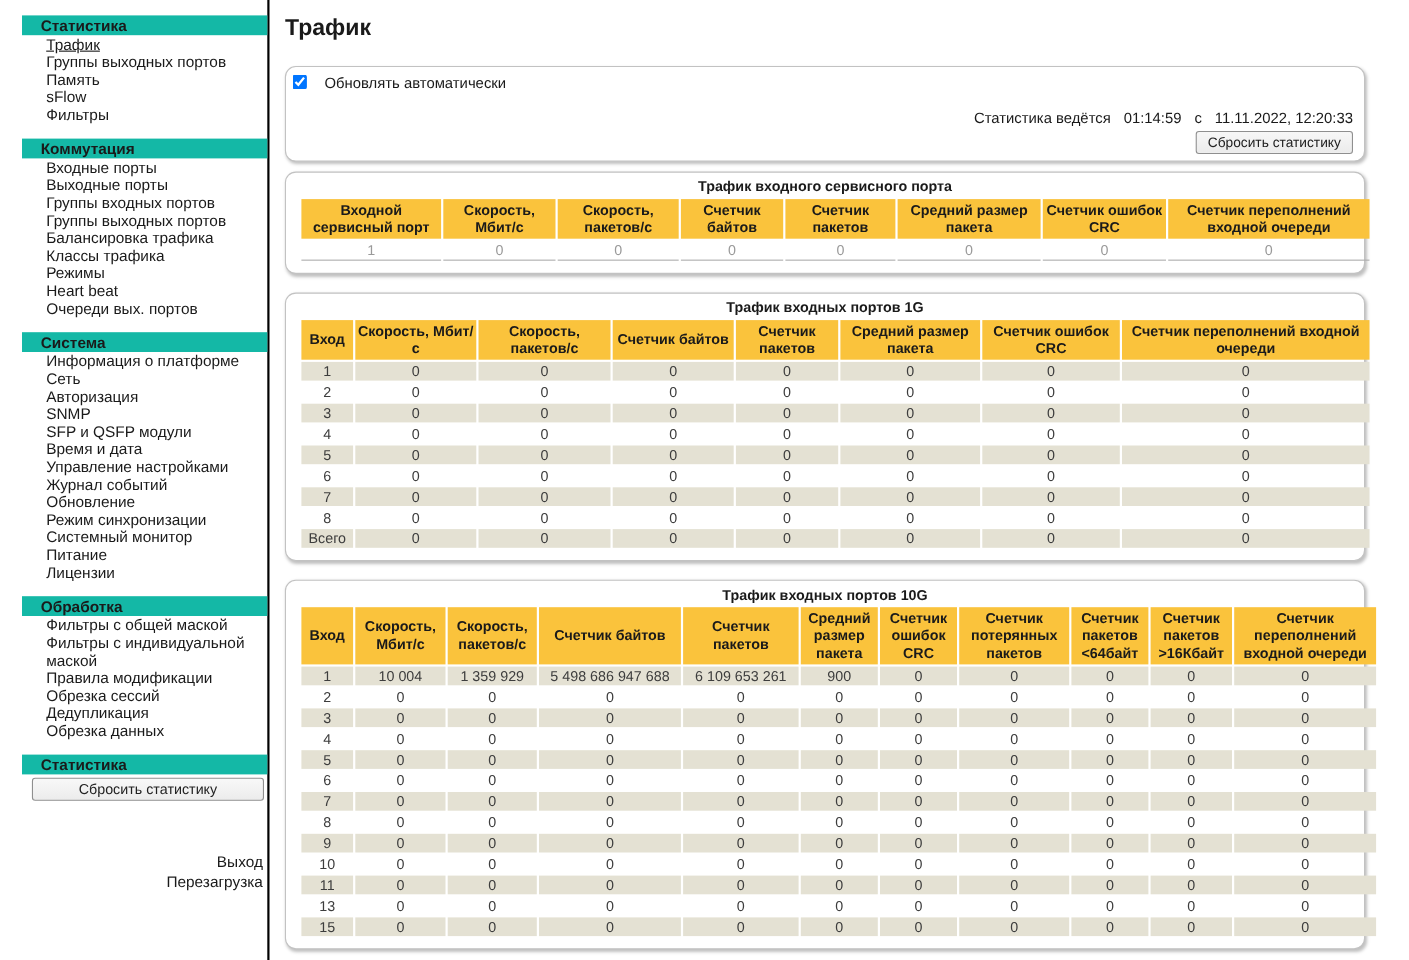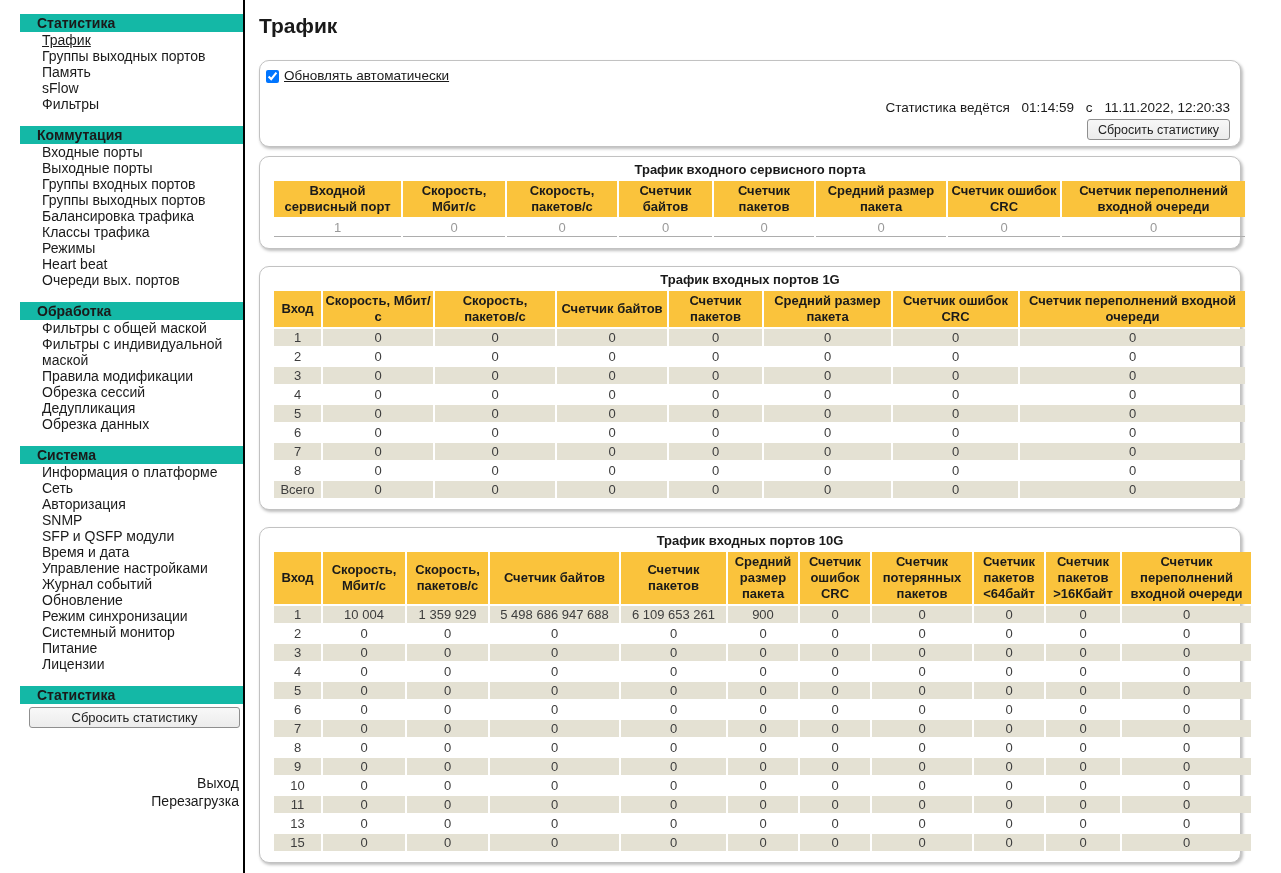--- a/index.html
+++ b/index.html
@@ -58,21 +58,21 @@
     border-radius: 10px;
     box-shadow: 1.5px 2px 3px rgba(0,0,0,0.25);
   }
 
   
   .control-panel {
     padding: 7px 10px 6px 6px;
     margin-bottom: 9px;
     display: flex; justify-content: space-between; align-items: flex-start;
   }
-  .checkbox-row { display: flex; align-items: flex-end; gap: 5px; font-size: 13.5px; cursor: pointer; text-decoration: underline; }
+  .checkbox-row { display: flex; align-items: flex-start; gap: 16px; font-size: 13.5px; cursor: pointer; }
   .checkbox-row input { margin: 0; width: 13px; height: 13px; }
   .stats-block { display: flex; flex-direction: column; align-items: flex-end; gap: 4px; }
   .stats-line { font-size: 13.5px; white-space: nowrap; margin-top: 32px; }
   .stats-line span { margin-left: 8px; }
   .stats-line span:first-child { margin-left: 0; }
   .btn {
     font-family: "Liberation Sans", sans-serif;
     font-size: 12.5px; color: #222;
     background: linear-gradient(#f7f7f7, #ebebeb);
     border: 1px solid #8f8f8f; border-radius: 3px;
@@ -127,43 +127,43 @@
           <div class="side-item">Выходные порты</div>
           <div class="side-item">Группы входных портов</div>
           <div class="side-item">Группы выходных портов</div>
           <div class="side-item">Балансировка трафика</div>
           <div class="side-item">Классы трафика</div>
           <div class="side-item">Режимы</div>
           <div class="side-item">Heart beat</div>
           <div class="side-item">Очереди вых. портов</div>
         </div>
         <div class="section">
-          <div class="section-header">Обработка</div>
-          <div class="side-item">Фильтры с общей маской</div>
-          <div class="side-item">Фильтры с индивидуальной маской</div>
-          <div class="side-item">Правила модификации</div>
-          <div class="side-item">Обрезка сессий</div>
-          <div class="side-item">Дедупликация</div>
-          <div class="side-item">Обрезка данных</div>
-        </div>
-        <div class="section">
           <div class="section-header">Система</div>
           <div class="side-item">Информация о платформе</div>
           <div class="side-item">Сеть</div>
           <div class="side-item">Авторизация</div>
           <div class="side-item">SNMP</div>
           <div class="side-item">SFP и QSFP модули</div>
           <div class="side-item">Время и дата</div>
           <div class="side-item">Управление настройками</div>
           <div class="side-item">Журнал событий</div>
           <div class="side-item">Обновление</div>
           <div class="side-item">Режим синхронизации</div>
           <div class="side-item">Системный монитор</div>
           <div class="side-item">Питание</div>
           <div class="side-item">Лицензии</div>
+        </div>
+        <div class="section">
+          <div class="section-header">Обработка</div>
+          <div class="side-item">Фильтры с общей маской</div>
+          <div class="side-item">Фильтры с индивидуальной маской</div>
+          <div class="side-item">Правила модификации</div>
+          <div class="side-item">Обрезка сессий</div>
+          <div class="side-item">Дедупликация</div>
+          <div class="side-item">Обрезка данных</div>
         </div>
         <div class="section">
           <div class="section-header">Статистика</div>
           <button class="side-btn">Сбросить статистику</button>
         </div>
       </div>
     <div class="sidebar-footer" id="sidebar-footer">
         <div class="side-item">Выход</div>
         <div class="side-item">Перезагрузка</div>
       </div>

